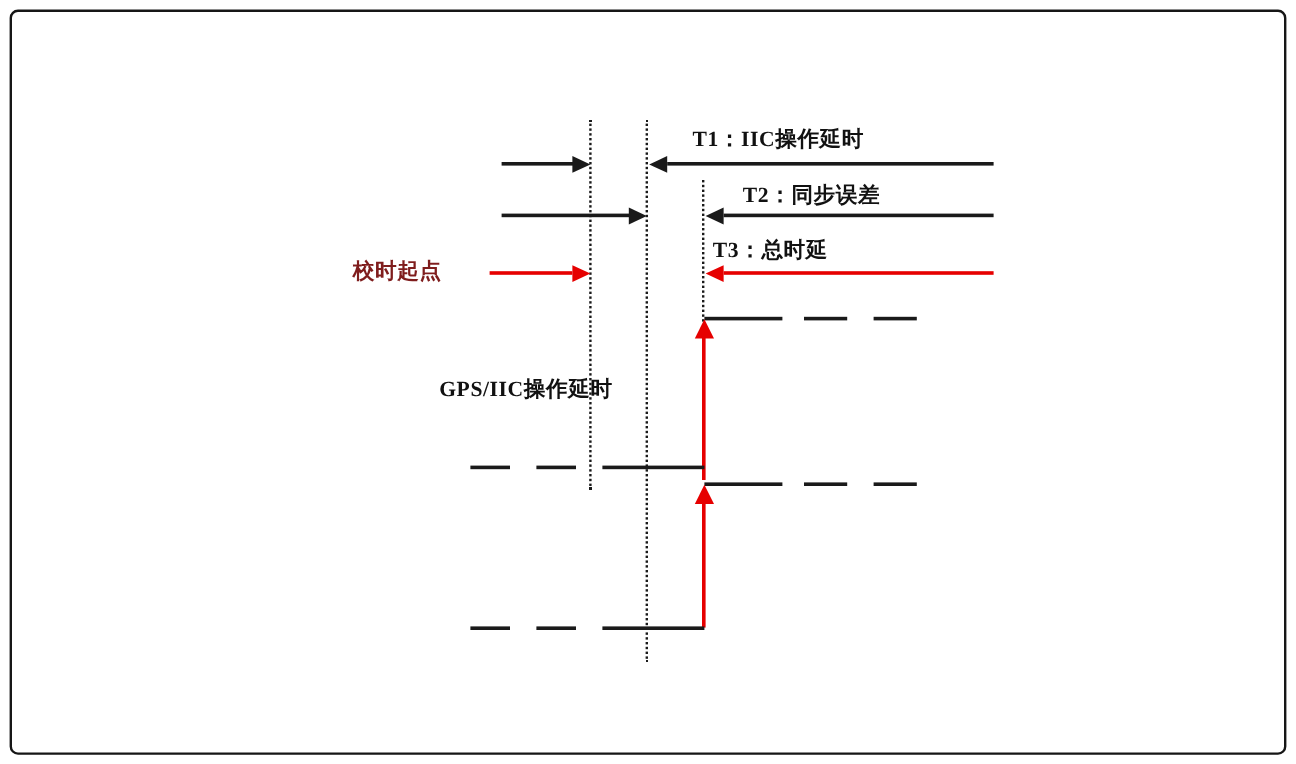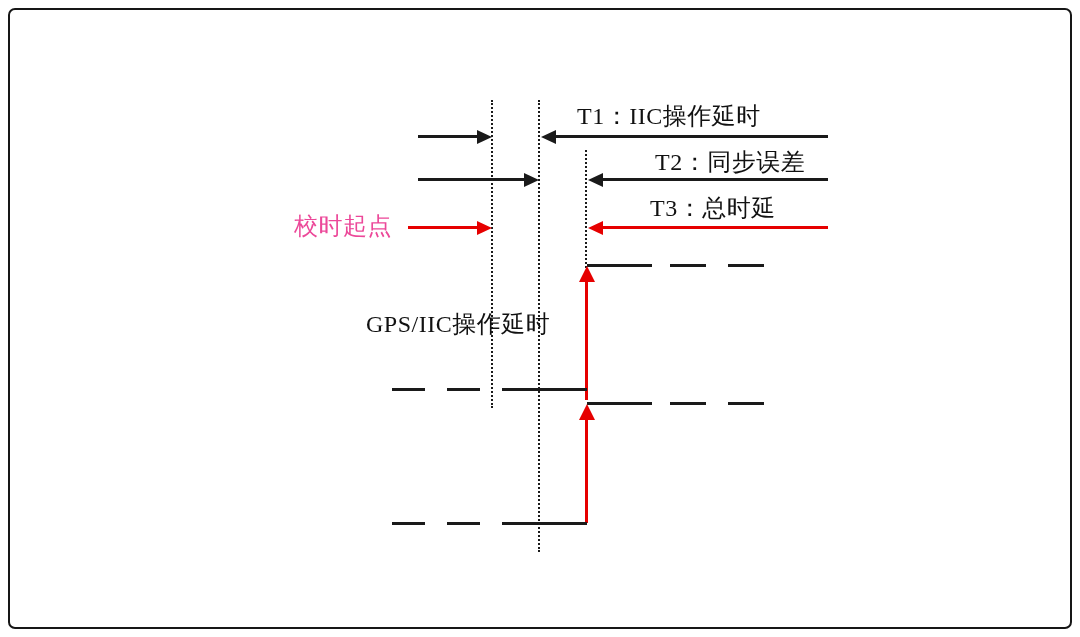--- a/index.html
+++ b/index.html
@@ -46,26 +46,26 @@
   .arr-up{
     border-left:8px solid transparent;
     border-right:8px solid transparent;
     border-bottom:16px solid #e60000;
   }
   .arr-right.red{border-left-color:#e60000;}
   .arr-left.red{border-right-color:#e60000;}
   
   .label{
     position:absolute;
-    font-size:24px;line-height:27px;font-weight:400;
+    font-size:18px;line-height:27px;font-weight:700;
     color:#111111;white-space:nowrap;
     letter-spacing:0.5px;
     text-align:center;
   }
-  .label.red{color:#ec4899;}
+  .label.red{color:#7f1d1d;}
 </style>
 </head>
 <body>
 
 <div class="canvas">
 
   <div class="frame"></div>
 
   <div class="vdot" style="left:491px;top:100px;height:308px"></div>
   <div class="vdot" style="left:538px;top:100px;height:452px"></div>
@@ -74,28 +74,28 @@
   <div class="hline" style="left:418px;top:135px;width:60px"></div>
   <div class="arr arr-right" style="left:477px;top:129.5px"></div>
   <div class="hline" style="left:556px;top:135px;width:272px"></div>
   <div class="arr arr-left" style="left:541px;top:129.5px"></div>
   <div class="label" style="left:577px;top:103px">T1：IIC操作延时</div>
 
   <div class="hline" style="left:418px;top:178px;width:107px"></div>
   <div class="arr arr-right" style="left:524px;top:172.5px"></div>
   <div class="hline" style="left:603px;top:178px;width:225px"></div>
   <div class="arr arr-left" style="left:588px;top:172.5px"></div>
-  <div class="label" style="left:655px;top:149px">T2：同步误差</div>
+  <div class="label" style="left:619px;top:149px">T2：同步误差</div>
 
   <div class="label red" style="left:294px;top:213px">校时起点</div>
   <div class="hline red" style="left:408px;top:226px;width:69px"></div>
   <div class="arr arr-right red" style="left:477px;top:220.5px"></div>
   <div class="hline red" style="left:603px;top:226px;width:225px"></div>
   <div class="arr arr-left red" style="left:588px;top:220.5px"></div>
-  <div class="label" style="left:650px;top:195px">T3：总时延</div>
+  <div class="label" style="left:594px;top:195px">T3：总时延</div>
 
   <div class="hline thick" style="left:587px;top:264px;width:65px"></div>
   <div class="hline thick" style="left:670px;top:264px;width:36px"></div>
   <div class="hline thick" style="left:728px;top:264px;width:36px"></div>
   <div class="arr arr-up" style="left:579px;top:266px"></div>
   <div class="vline" style="left:585px;top:281px;height:119px"></div>
   <div class="label" style="left:366px;top:311px">GPS/IIC操作延时</div>
   <div class="hline thick" style="left:392px;top:388px;width:33px"></div>
   <div class="hline thick" style="left:447px;top:388px;width:33px"></div>
   <div class="hline thick" style="left:502px;top:388px;width:85px"></div>

